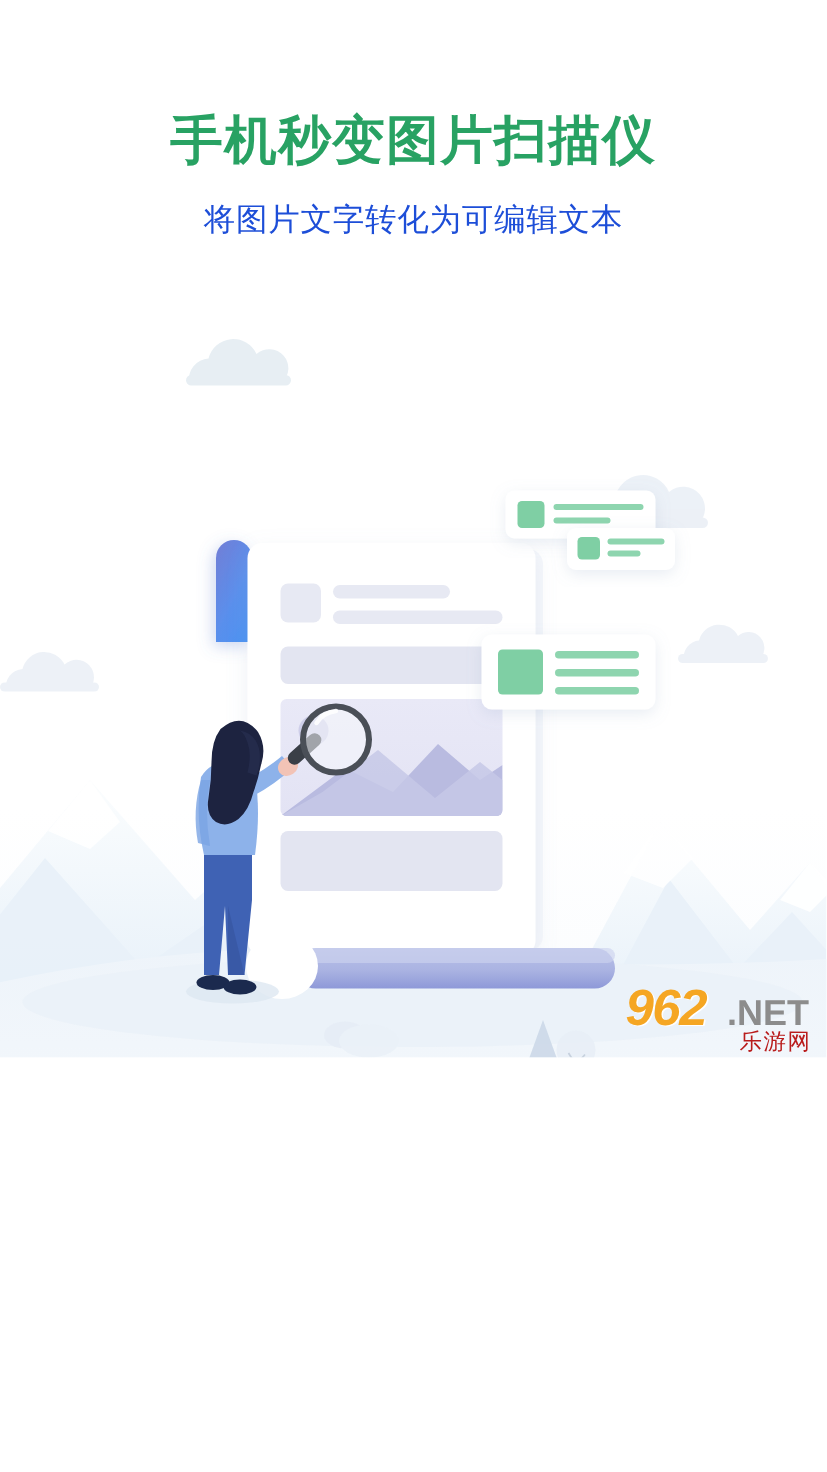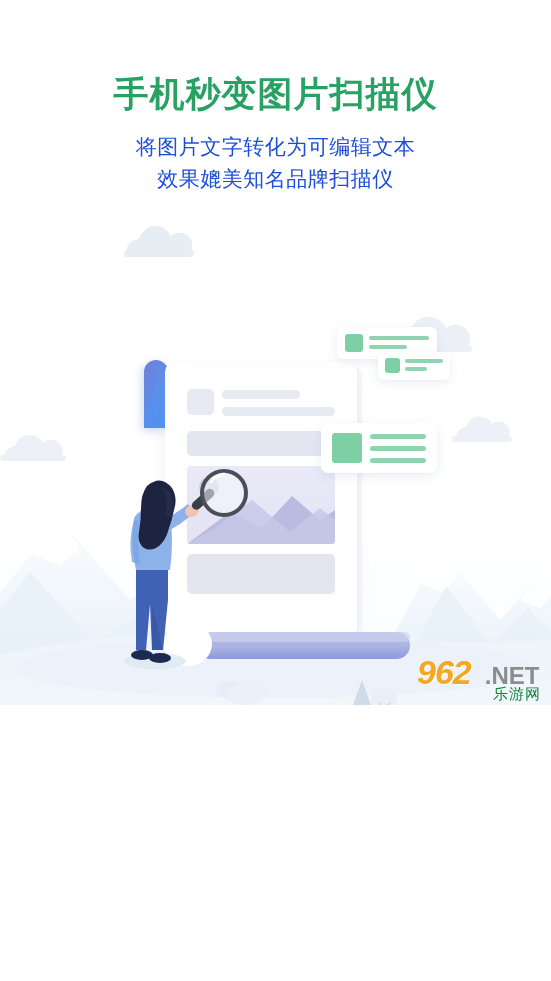--- a/index.html
+++ b/index.html
@@ -105,21 +105,21 @@
   .wm-net {
     font-size: 24px;
     font-weight: bold;
     color: #8c8c8c;
     letter-spacing: 0px;
     margin-left: 14px;
   }
   .wm-cn {
     text-align: right;
     font-size: 15px;
-    color: #15803d;
+    color: #b91c1c;
     letter-spacing: 1px;
     margin-top: -4px;
     padding-right: 2px;
   }
 </style>
 </head>
 <body>
 
 <div id="screen">
 
@@ -328,21 +328,20 @@
       </g>
       <ellipse cx="412" cy="714" rx="16" ry="9" fill="#eef4fa"></ellipse>
     </g>
 
   </svg>
 
   <div class="header">
     <h1 class="title">手机秒变图片扫描仪</h1>
     <p class="subtitle">
       <span class="sub-line">将图片文字转化为可编辑文本</span>
-      <span class="sub-line">效果媲美知名品牌扫描仪</span>
     </p>
   </div>
 
   <div class="dots">
     <span class="dot"></span>
     <span class="dot"></span>
     <span class="dot active"></span>
     <span class="dot"></span>
     <span class="dot"></span>
   </div>

